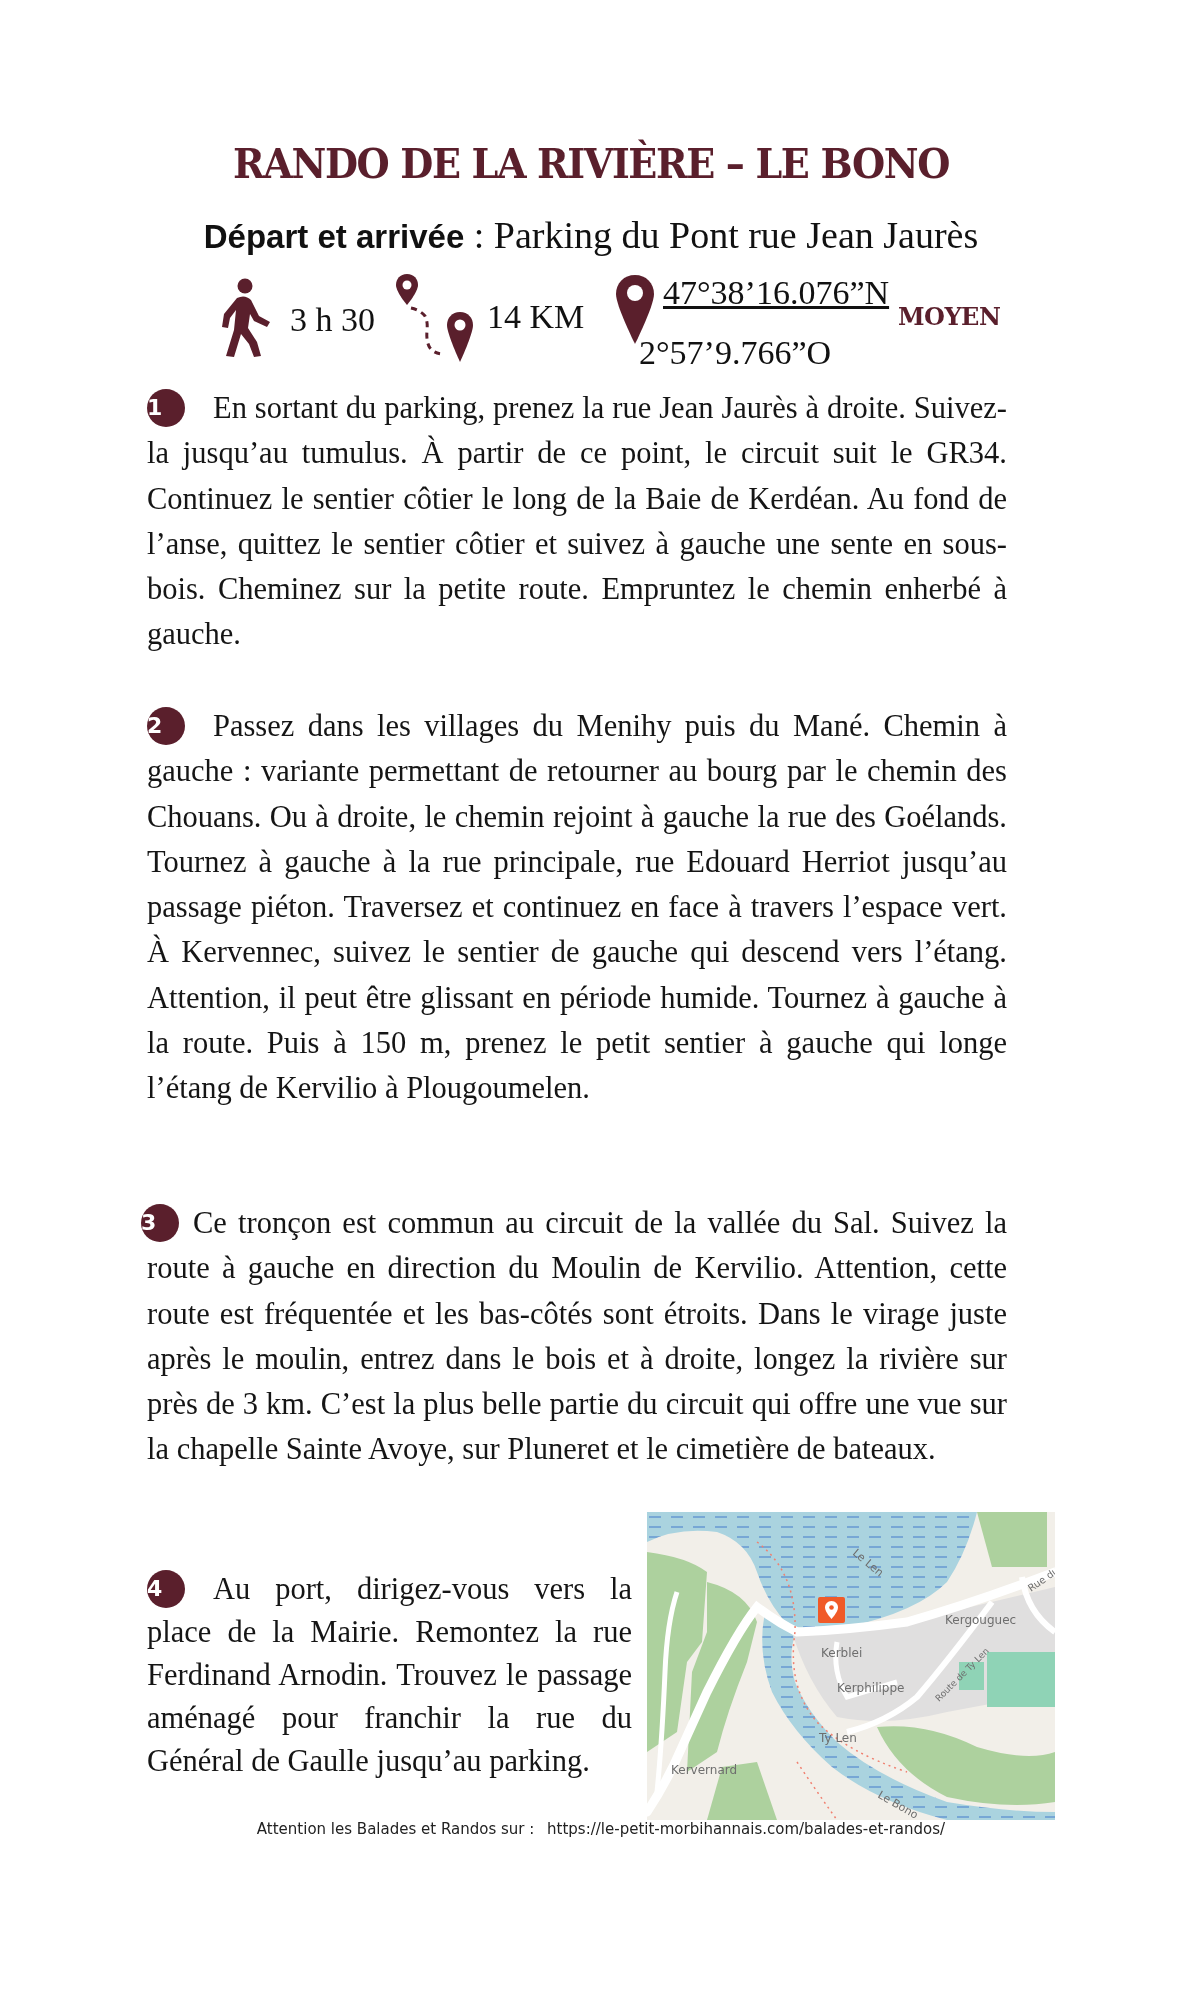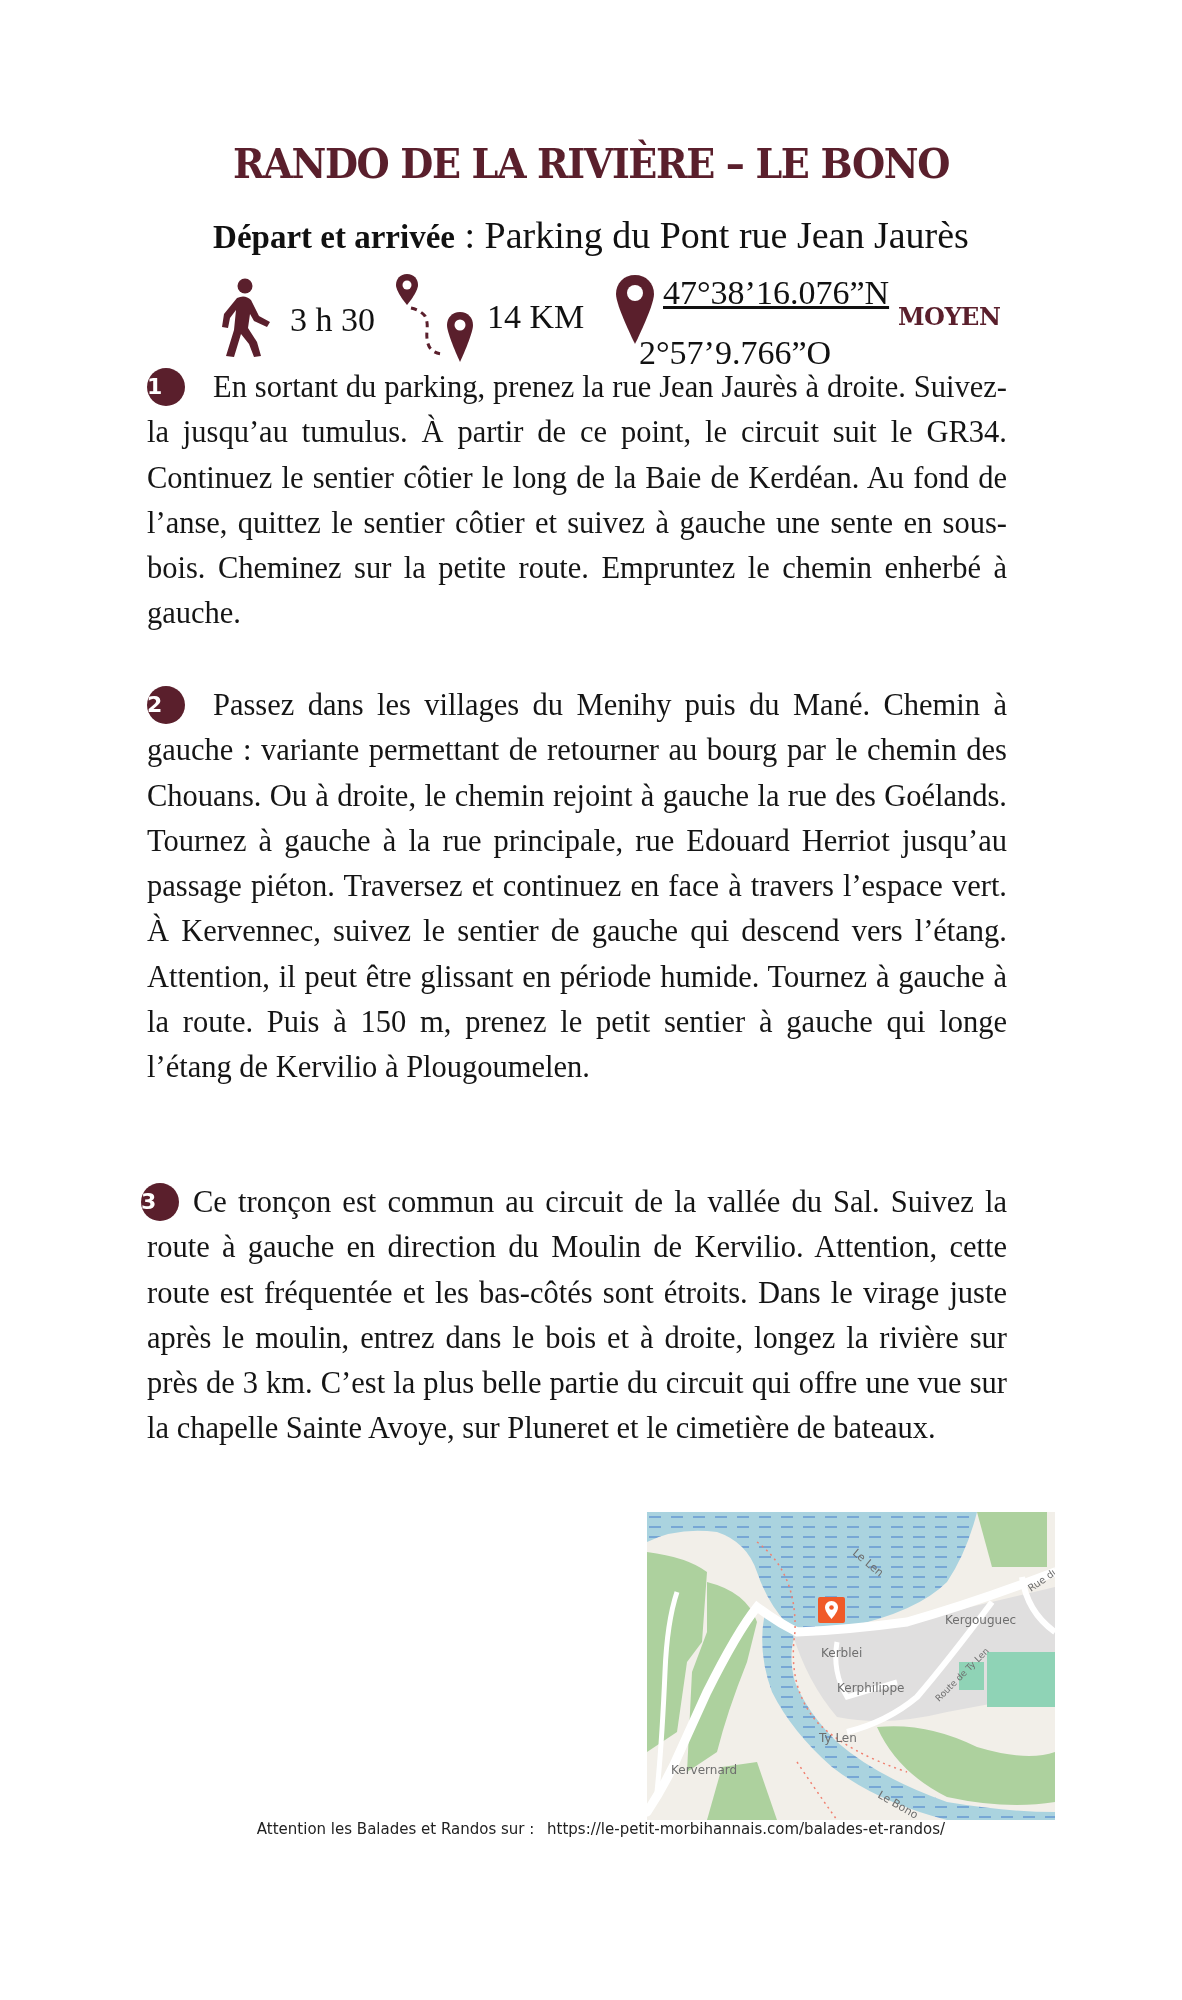--- a/index.html
+++ b/index.html
@@ -15,21 +15,21 @@
       letter-spacing: -1.5px;
       color: #5a1f2c;
       transform: scaleX(0.93);
     }
     .depart {
       position: absolute; left: 0; width: 1182px; top: 213px;
       text-align: center;
       font-family: "Liberation Serif", serif;
       font-size: 38px; color: #111;
     }
-    .depart b { font-family: Liberation Serif, serif; font-weight: bold; font-size: 33px; }
+    .depart b { font-family: Liberation Sans, sans-serif; font-weight: bold; font-size: 33px; }
 
     .stats { position: absolute; left: 215px; top: 272px; width: 820px; height: 95px; }
     .stats .icon { position: absolute; }
     .stats .txt { position: absolute; font-family: "Liberation Serif", serif; font-size: 34px; color: #111; }
     .walker { left: 0; top: 6px; }
     .dur { left: 75px; top: 29px; }
     .route-icon { left: 180px; top: 0px; }
     .dist { left: 272px; top: 26px; }
     .pin-icon { left: 400px; top: 2px; }
     .coord1 { left: 448px; top: 2px; text-decoration: underline; }
@@ -41,20 +41,21 @@
     }
 
     .para {
       position: absolute;
       font-family: "Liberation Serif", serif;
       font-size: 30.5px;
       line-height: 45.3px;
       color: #151515;
       text-align: justify;
       text-align-last: left;
+      margin-top: 21px;
     }
     .p1 { left: 147px; top: 365px; width: 860px; }
     .p2 { left: 147px; top: 683px; width: 860px; }
     .p3 { left: 147px; top: 1180px; width: 860px; }
     .p4 { left: 147px; top: 1547px; width: 485px; line-height: 43px; }
 
     .badge {
       display: inline-block;
       width: 38px; height: 38px; border-radius: 50%;
       background: #5a1f2c; color: #fff;
@@ -128,20 +129,23 @@
   </div>
 
   <div class="para p2">
     <span class="badge">2</span><span>Passez dans les villages du Menihy puis du Mané. Chemin à gauche : variante permettant de retourner au bourg par le chemin des Chouans. Ou à droite, le chemin rejoint à gauche la rue des Goélands. Tournez à gauche à la rue principale, rue Edouard Herriot jusqu’au passage piéton. Traversez et continuez en face à travers l’espace vert. À Kervennec, suivez le sentier de gauche qui descend vers l’étang. Attention, il peut être glissant en période humide. Tournez à gauche à la route. Puis à 150 m, prenez le petit sentier à gauche qui longe l’étang de Kervilio à Plougoumelen.</span>
   </div>
 
   <div class="para p3">
     <span class="badge">3</span><span>Ce tronçon est commun au circuit de la vallée du Sal. Suivez la route à gauche en direction du Moulin de Kervilio. Attention, cette route est fréquentée et les bas-côtés sont étroits. Dans le virage juste après le moulin, entrez dans le bois et à droite, longez la rivière sur près de 3 km. C’est la plus belle partie du circuit qui offre une vue sur la chapelle Sainte Avoye, sur Pluneret et le cimetière de bateaux.</span>
   </div>
 
+  <div class="para p4">
+    <span class="badge">4</span><span>Au port, dirigez-vous vers la place de la Mairie. Remontez la rue Ferdinand Arnodin. Trouvez le passage aménagé pour franchir la rue du Général de Gaulle jusqu’au parking.</span>
+  </div>
 
   <div class="map">
     <svg width="408" height="308" viewBox="0 0 408 308">
       <defs>
         <pattern id="waves" width="22" height="10" patternUnits="userSpaceOnUse">
           <rect width="22" height="10" fill="#aad3df"></rect>
           <line x1="2" y1="5" x2="14" y2="5" stroke="#5b8fd0" stroke-width="1.3"></line>
         </pattern>
       </defs>
 

